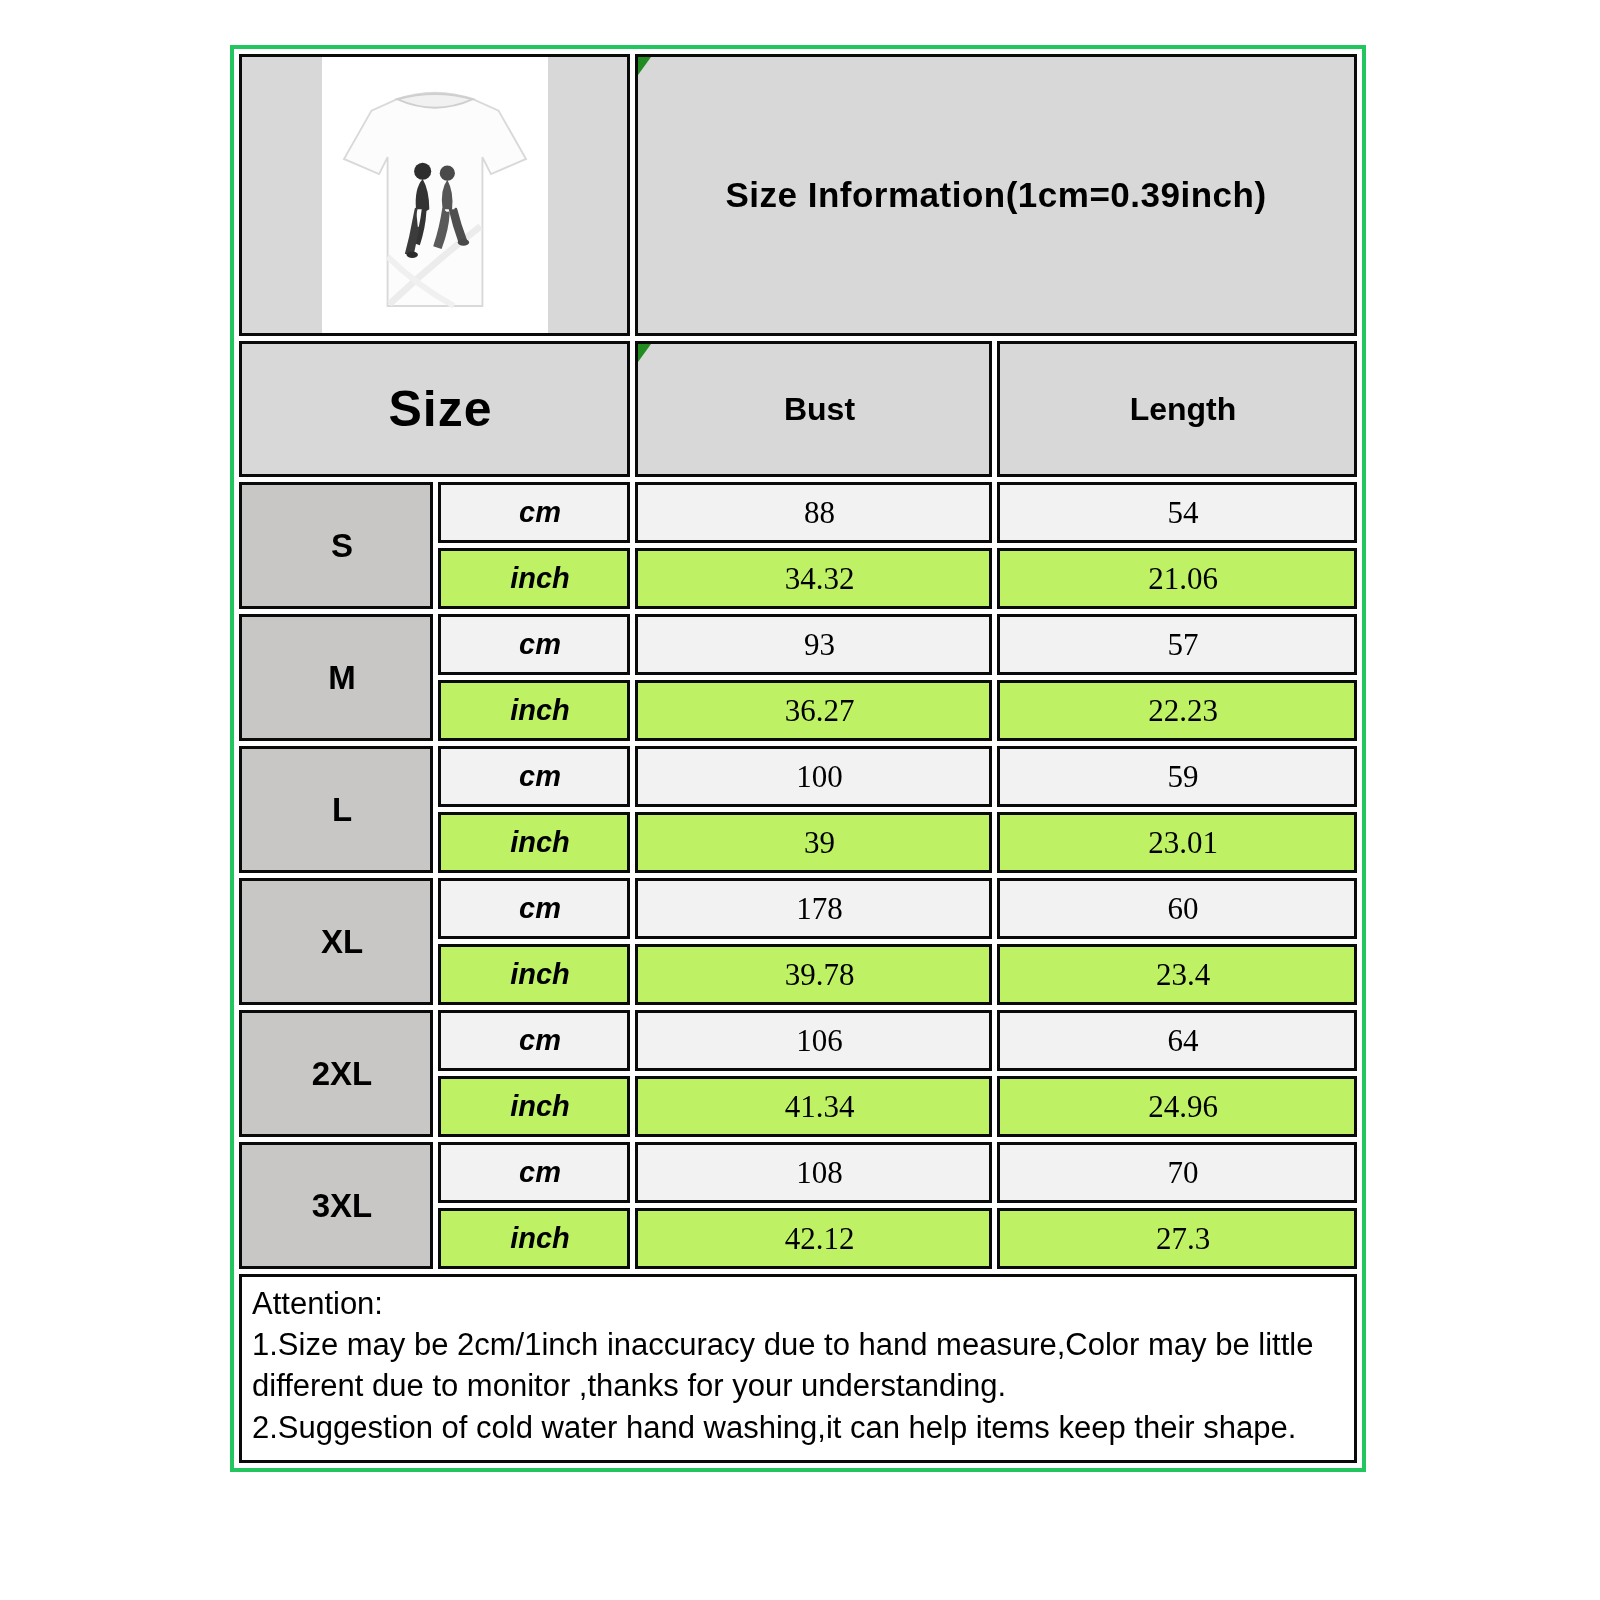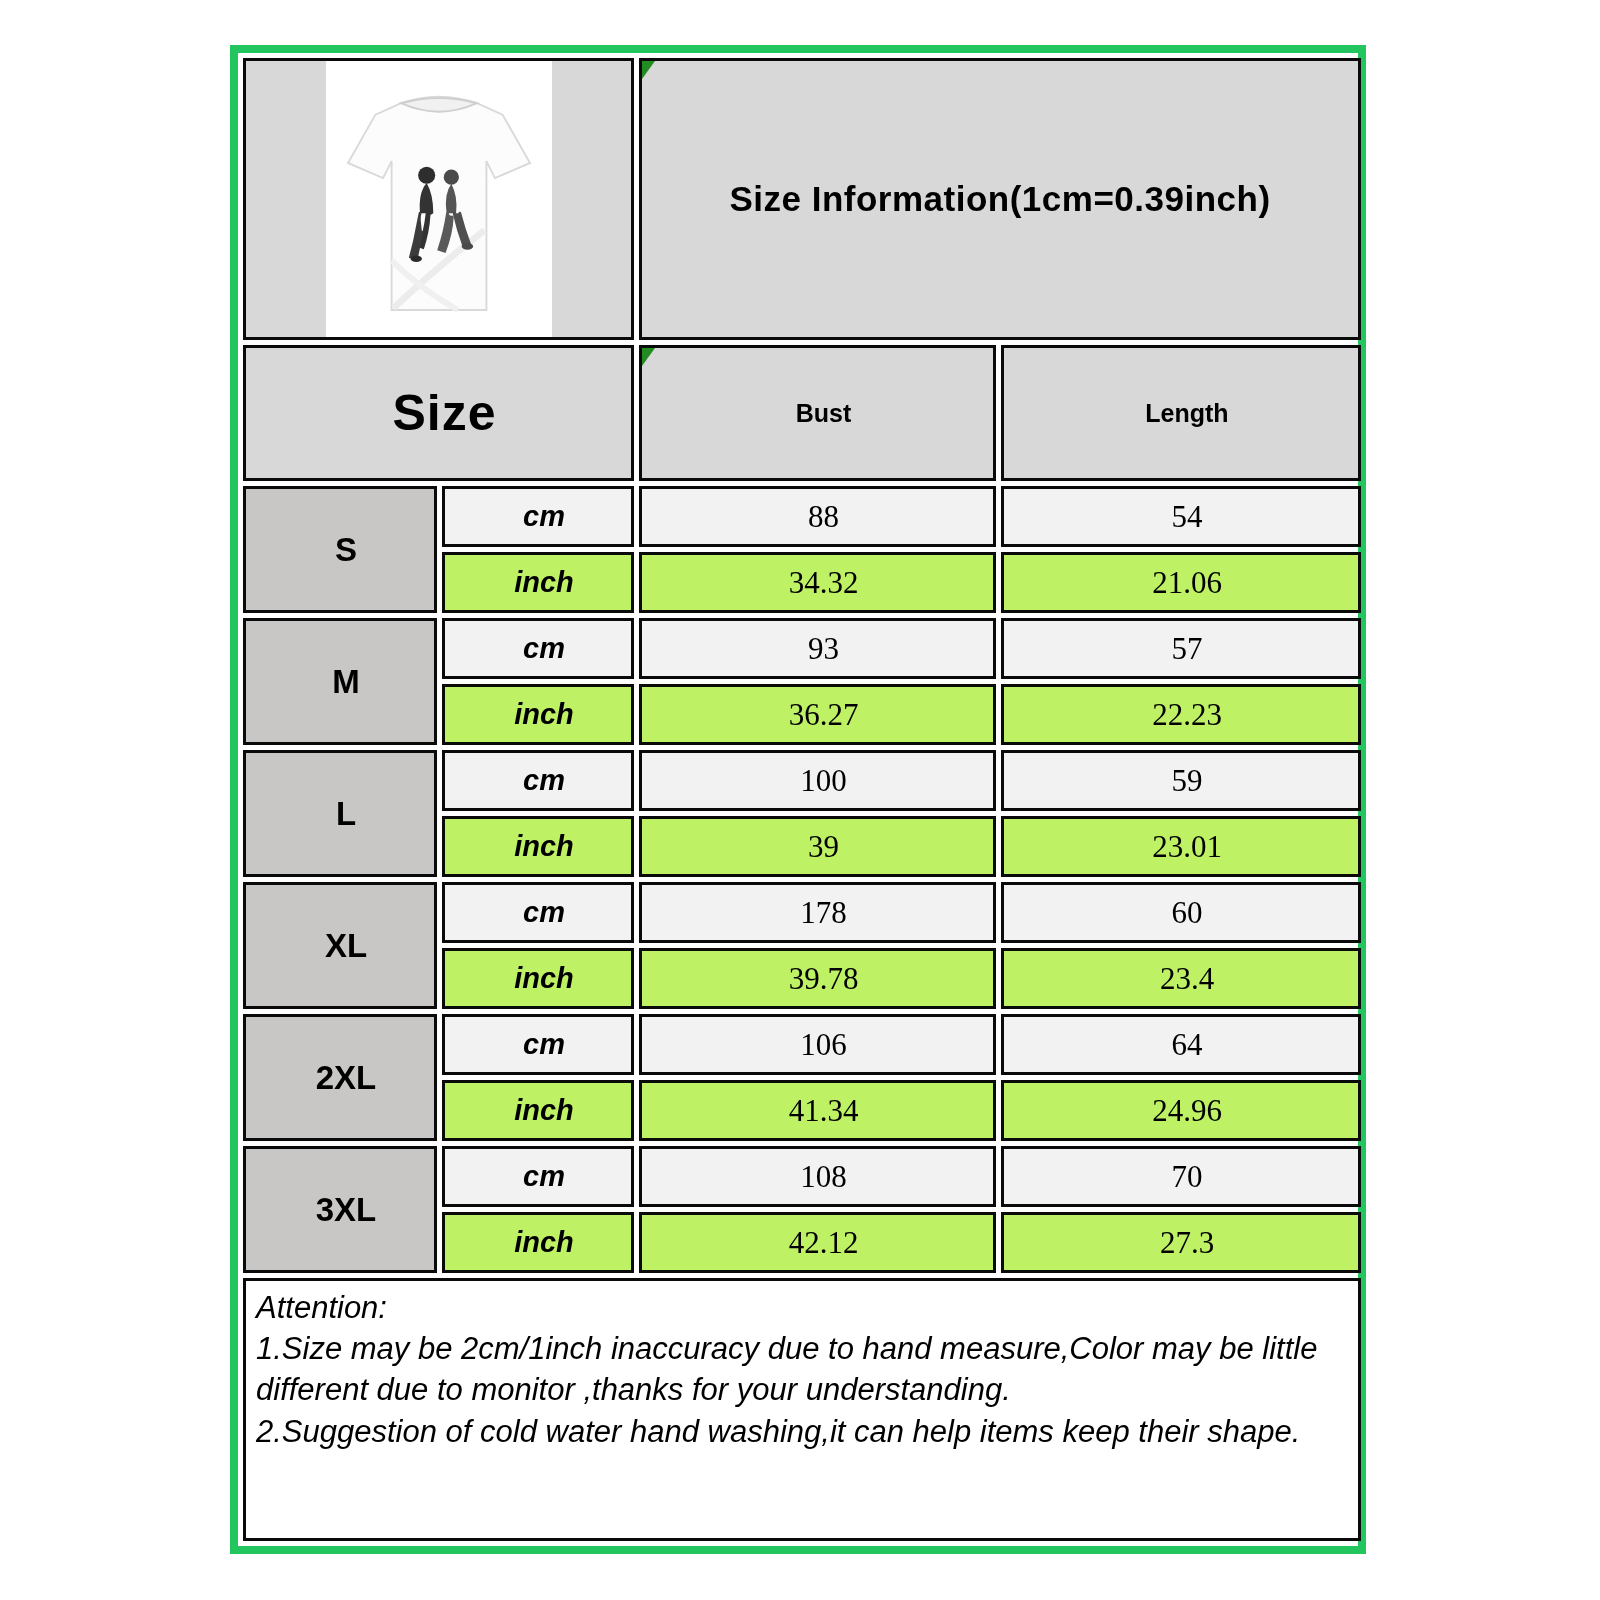--- a/index.html
+++ b/index.html
@@ -1,34 +1,34 @@
 <!DOCTYPE html>
 <html><head>
 <meta charset="utf-8">
 <style>
   * { margin:0; padding:0; box-sizing:border-box; }
   html,body { width:1600px; height:1600px; background:#ffffff; position:relative;
               font-family:"Liberation Sans","DejaVu Sans",sans-serif; color:#000; }
-  .sheet { position:absolute; left:230px; top:45px; width:1136px; border:8px solid #22c55e; background:#fff; }
+  .sheet { position:absolute; left:230px; top:45px; width:1136px; border:4px solid #22c55e; background:#fff; }
   table.size-table { width:1128px; border-collapse:separate; border-spacing:5px; table-layout:fixed; }
   td { border:3px solid #0a0a0a; text-align:center; vertical-align:middle; overflow:hidden;padding-left:12px; }
   col.cA1{ width:194px; } col.cA2{ width:192px; } col.cB{ width:357px; } col.cC{ width:360px; }
 
   .gray   { background:#d8d8d8; }
   .szgray { background:#c8c7c5; }
   .cmrow  { background:#f2f2f2; }
   .inrow  { background:#bef264; }
 
   .h-photo  { height:282px; padding:0; }
   .h-header { height:136px; }
   .h-data   { height:61px; }
-  .h-attn   { height:263px;font-style:italic; }
+  .h-attn   { height:189px; }
 
   .title-cell { position:relative; font-size:35px; font-weight:bold; letter-spacing:0.5px; }
-  .bust-cell, .len-cell { position:relative; font-size:25px; font-weight:bold; }
+  .bust-cell, .len-cell { position:relative; font-size:32px; font-weight:bold; }
   .size-big  { font-size:50px; font-weight:bold; letter-spacing:1px; }
   .size-letter { font-size:33px; font-weight:bold; }
   .unit { font-size:29px; font-weight:bold;font-style:italic; }
   .val  { font-size:31px;font-family:Liberation Serif, serif; }
 
   .corner { position:absolute; top:0; left:0; width:0; height:0;
             border-top:18px solid #228b22; border-right:13px solid transparent; }
 
   .photo-wrap { width:100%; height:100%; display:flex; align-items:center; justify-content:center; }
   .photo-frame { width:226px; height:100%; background:#ffffff; display:flex; align-items:center; justify-content:center; }

